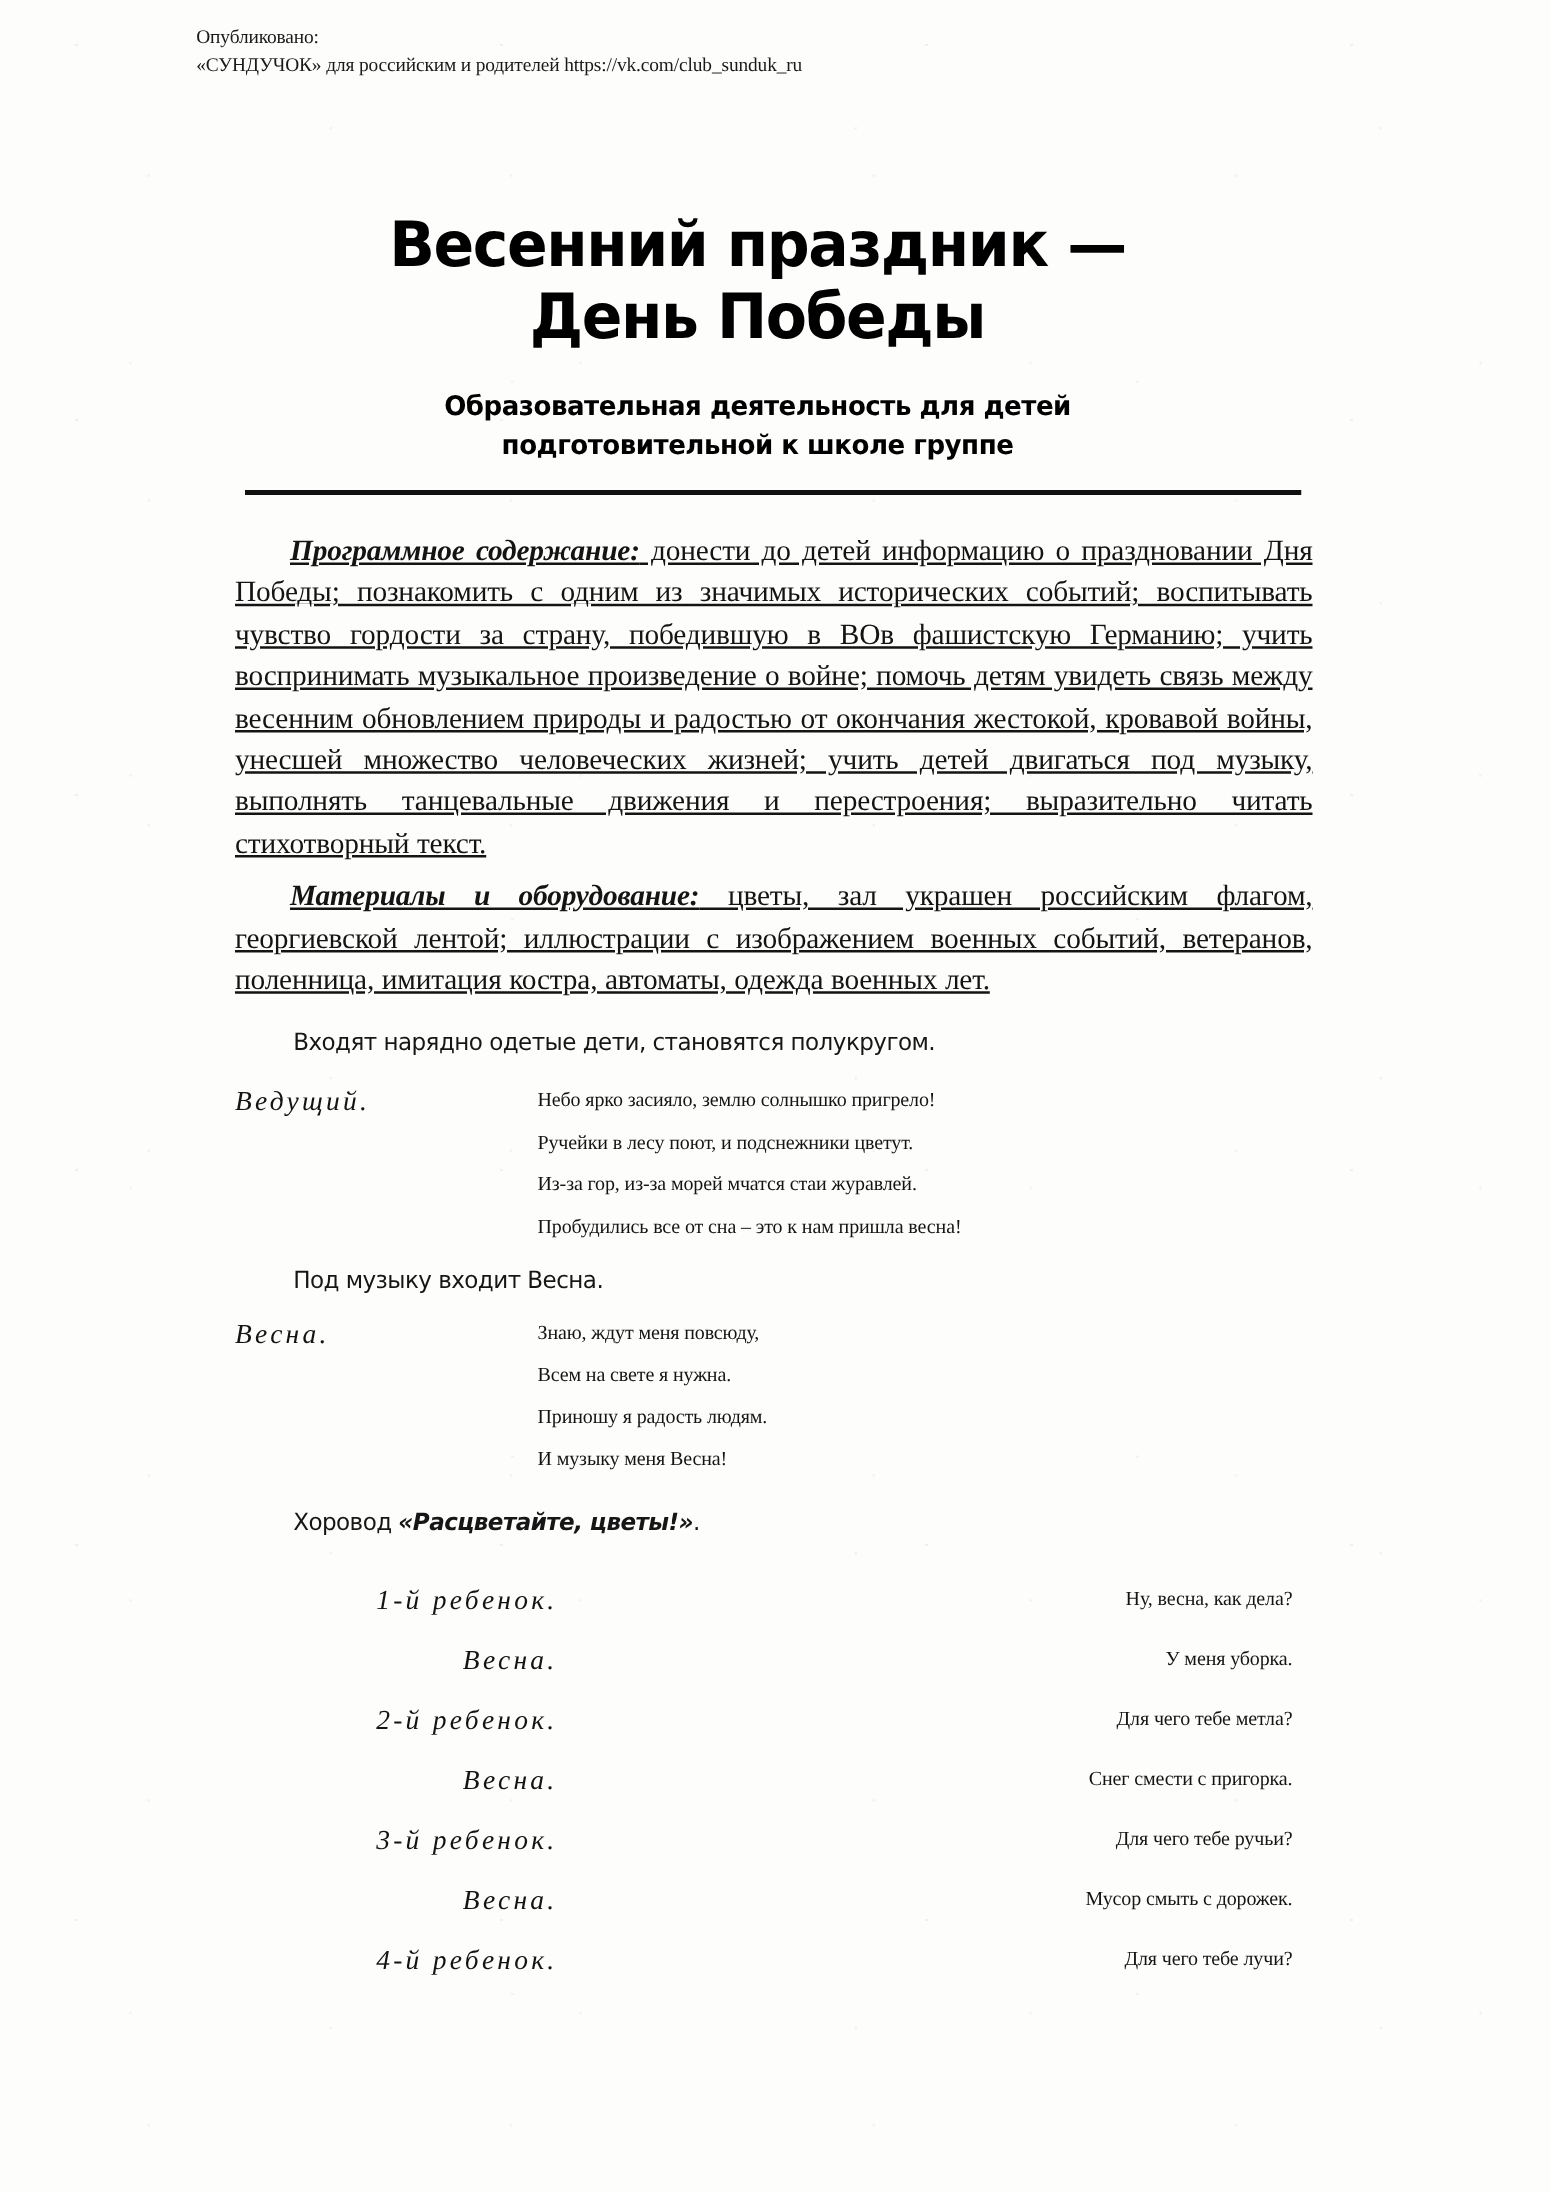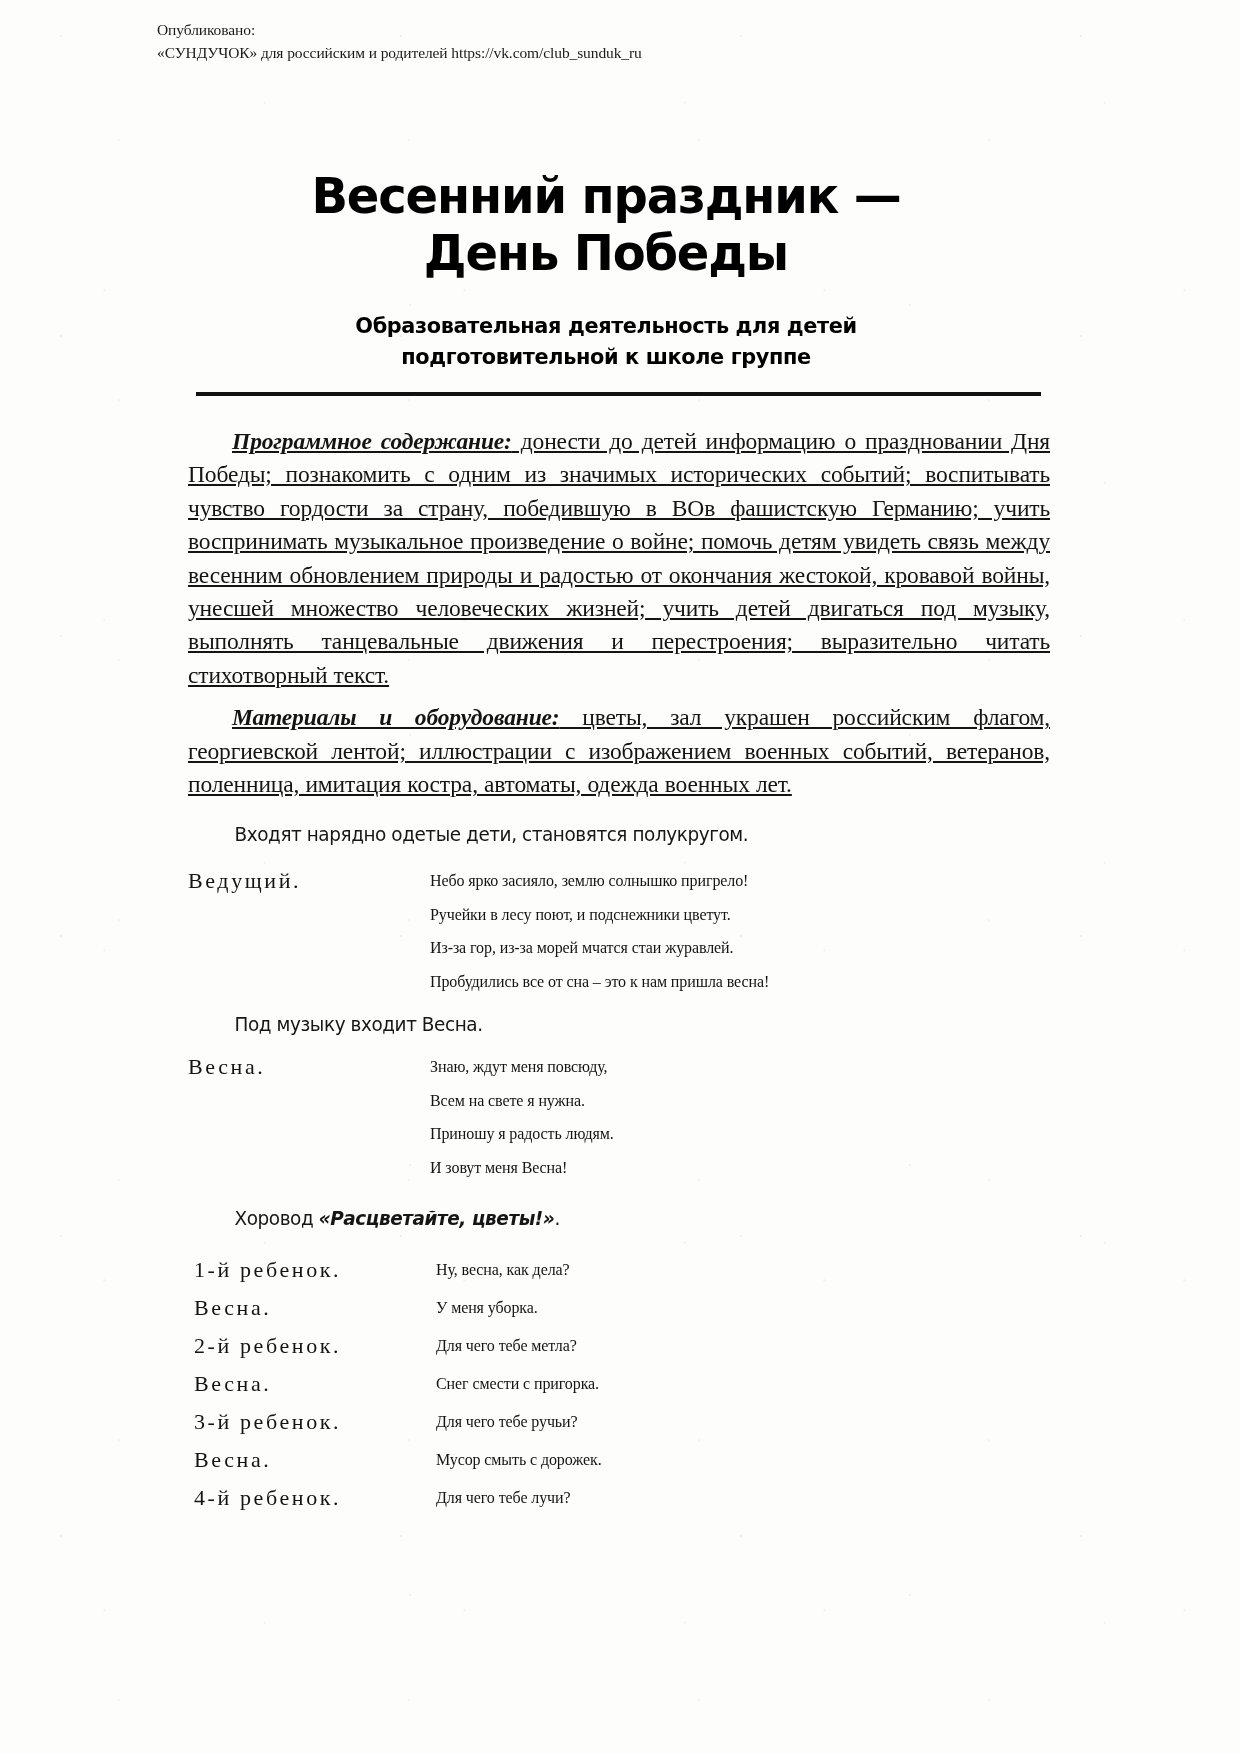--- a/index.html
+++ b/index.html
@@ -131,20 +131,21 @@
   }
 
   
   .speech {
     display: flex;
     align-items: flex-start;
   }
   .speaker {
     flex: 0 0 242px;
     font-family: "Liberation Serif", "DejaVu Serif", serif;
+    font-style: italic;
     font-size: 22px;
     line-height: 33.5px;
     letter-spacing: 2.6px;
     color: #141414;
     white-space: nowrap;
   }
   .lines {
     flex: 1 1 auto;
     font-family: "Liberation Serif", "DejaVu Serif", serif;
     font-size: 16px;
@@ -152,21 +153,21 @@
     color: #141414;
     letter-spacing: -0.1px;
   }
   .lines .vline { display: block; white-space: nowrap; }
 
   .spacer-12 { height: 12px; }
   .spacer-16 { height: 16px; }
   .spacer-20 { height: 20px; }
 
   
-  .exchange .speech { margin: 6px; }
+  .exchange .speech { margin: 16px; text-align: right; }
   .exchange .speaker { line-height: 32px; }
   .exchange .lines { line-height: 32px; }
 </style>
 </head>
 <body>
 
 <div class="page">
 
   <div class="pub-header">
     <div>Опубликовано:</div>
@@ -213,21 +214,21 @@
     <p class="stage-dir">Под музыку входит Весна.</p>
 
     <div class="spacer-12"></div>
 
     <div class="speech">
       <div class="speaker">Весна.</div>
       <div class="lines">
         <span class="vline">Знаю, ждут меня повсюду,</span>
         <span class="vline">Всем на свете я нужна.</span>
         <span class="vline">Приношу я радость людям.</span>
-        <span class="vline">И зовут меня Весна!</span>
+        <span class="vline">И музыку меня Весна!</span>
       </div>
     </div>
 
     <div class="spacer-20"></div>
 
     <p class="stage-dir"><span>Хоровод </span><span class="song-title">«Расцветайте, цветы!»</span><span>.</span></p>
 
     <div class="spacer-16"></div>
 
     <div class="exchange">

